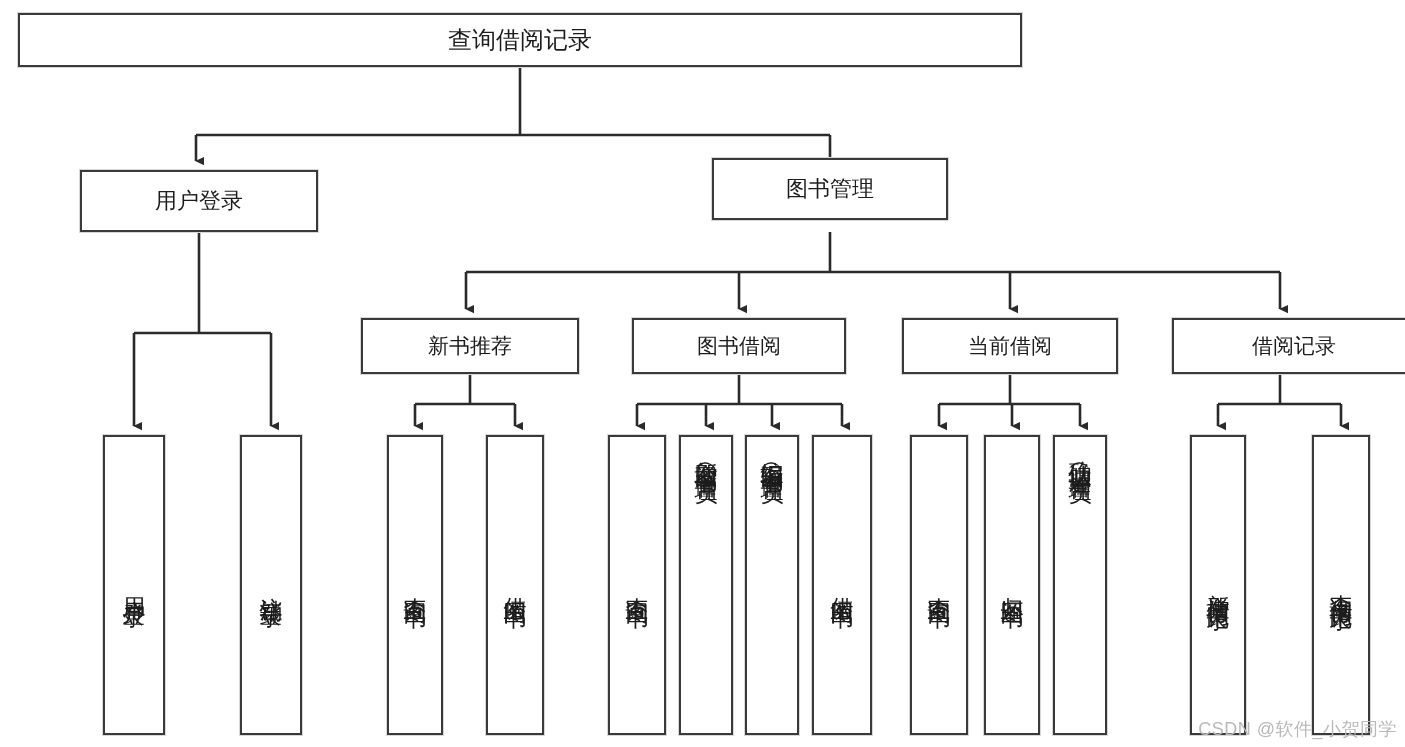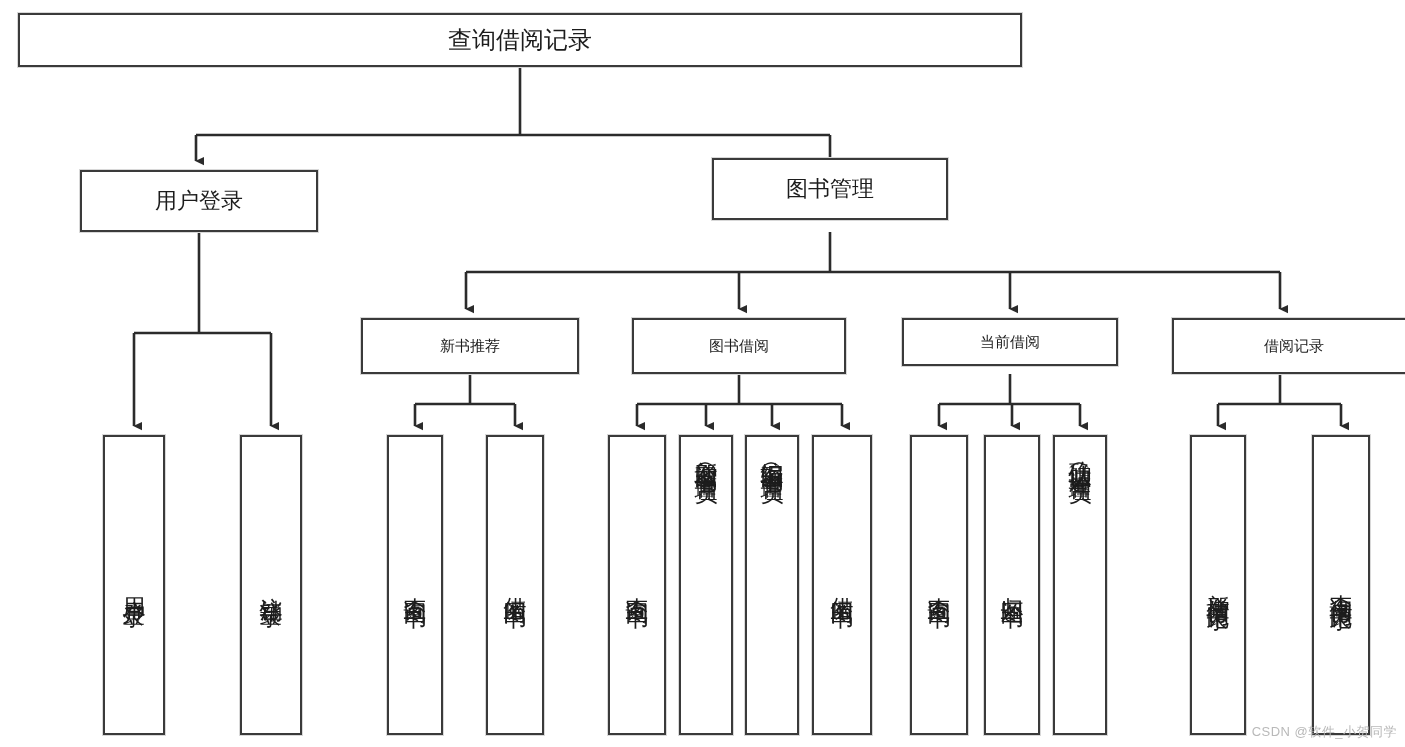--- a/index.html
+++ b/index.html
@@ -39,42 +39,42 @@
   }
   .node .lbl {
     display: block;
     text-align: center;
     line-height: 1.25;
     color: #1c1c1c;
     white-space: nowrap;
   }
   .node-root .lbl { font-size: 24px; }
   .node-l2 .lbl { font-size: 22px; }
-  .node-l3 .lbl { font-size: 15px; }
+  .node-l3 .lbl { font-size: 21px; }
   .node-leaf {
     align-items: flex-start;
     padding-top: 6px;
   }
   .node-leaf .lbl {
     writing-mode: vertical-rl;
     text-orientation: upright;
     font-size: 23px;
     letter-spacing: 3px;
     line-height: 1.0;
     white-space: nowrap;
   }
   .node-leaf.center-v {
     align-items: center;
     padding-top: 0;
   }
   .watermark {
     position: absolute;
     right: 8px;
     bottom: 6px;
-    font-size: 13px;
+    font-size: 18px;
     color: #b9b9b9;
     z-index: 5;
     white-space: nowrap;
     letter-spacing: 0.5px;
   }
 </style>
 </head>
 <body>
 
 <div id="diagram-root">
@@ -141,21 +141,21 @@
   <div class="node node-l2" style="left:712px; top:158px; width:236px; height:62px;">
     <span class="lbl">图书管理</span>
   </div>
 
   <div class="node node-l3" style="left:361px; top:318px; width:218px; height:56px;">
     <span class="lbl">新书推荐</span>
   </div>
   <div class="node node-l3" style="left:632px; top:318px; width:214px; height:56px;">
     <span class="lbl">图书借阅</span>
   </div>
-  <div class="node node-l3" style="left:902px; top:318px; width:216px; height:48px;">
+  <div class="node node-l3" style="left:902px; top:318px; width:216px; height:56px;">
     <span class="lbl">当前借阅</span>
   </div>
   <div class="node node-l3" style="left:1172px; top:318px; width:244px; height:56px;">
     <span class="lbl">借阅记录</span>
   </div>
 
   <div class="node node-leaf center-v" style="left:103px; top:435px; width:62px; height:300px;">
     <span class="lbl">用户登录</span>
   </div>
   <div class="node node-leaf center-v" style="left:240px; top:435px; width:62px; height:300px;">

